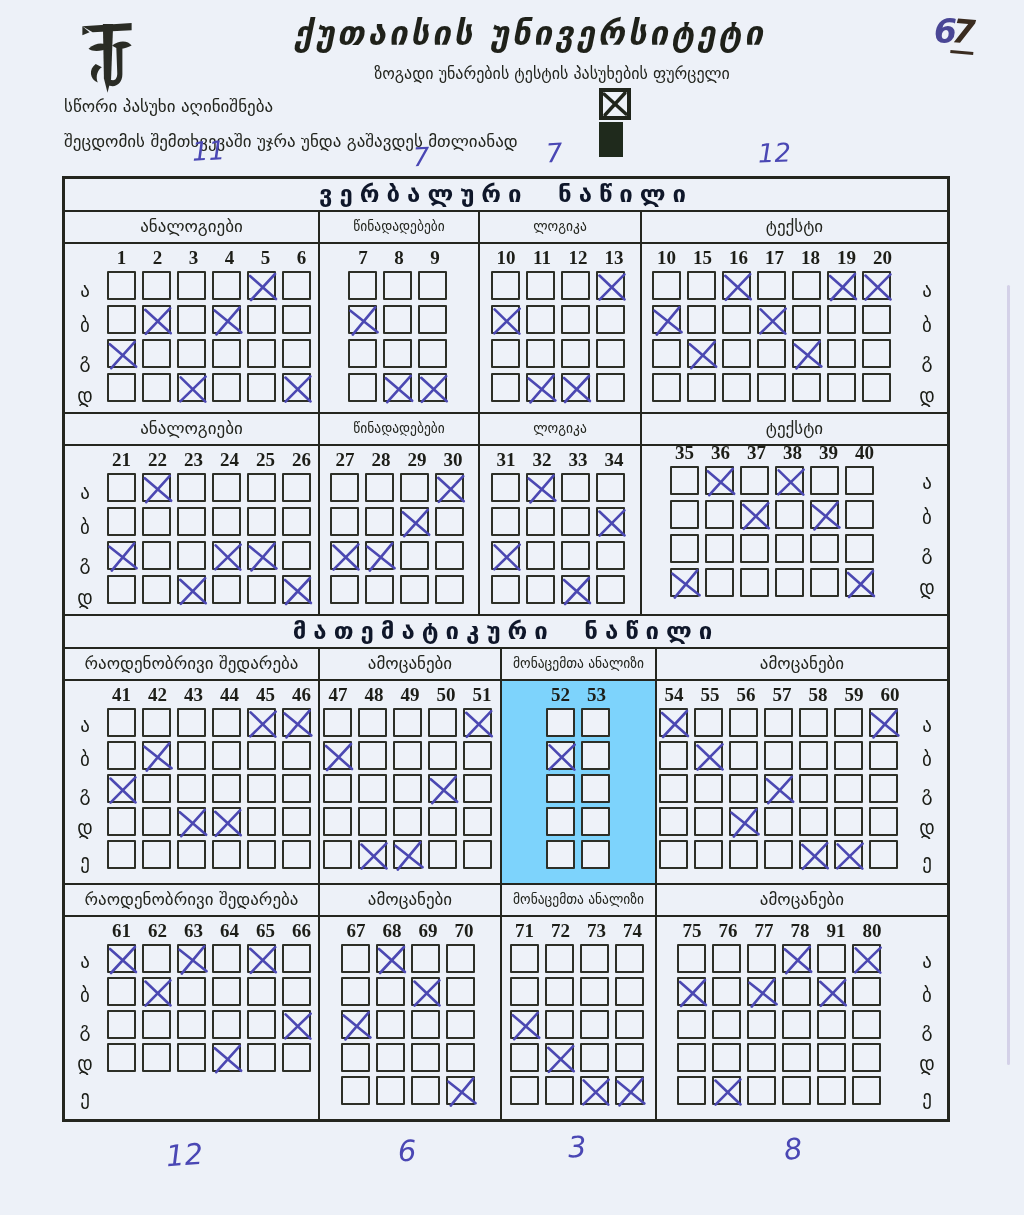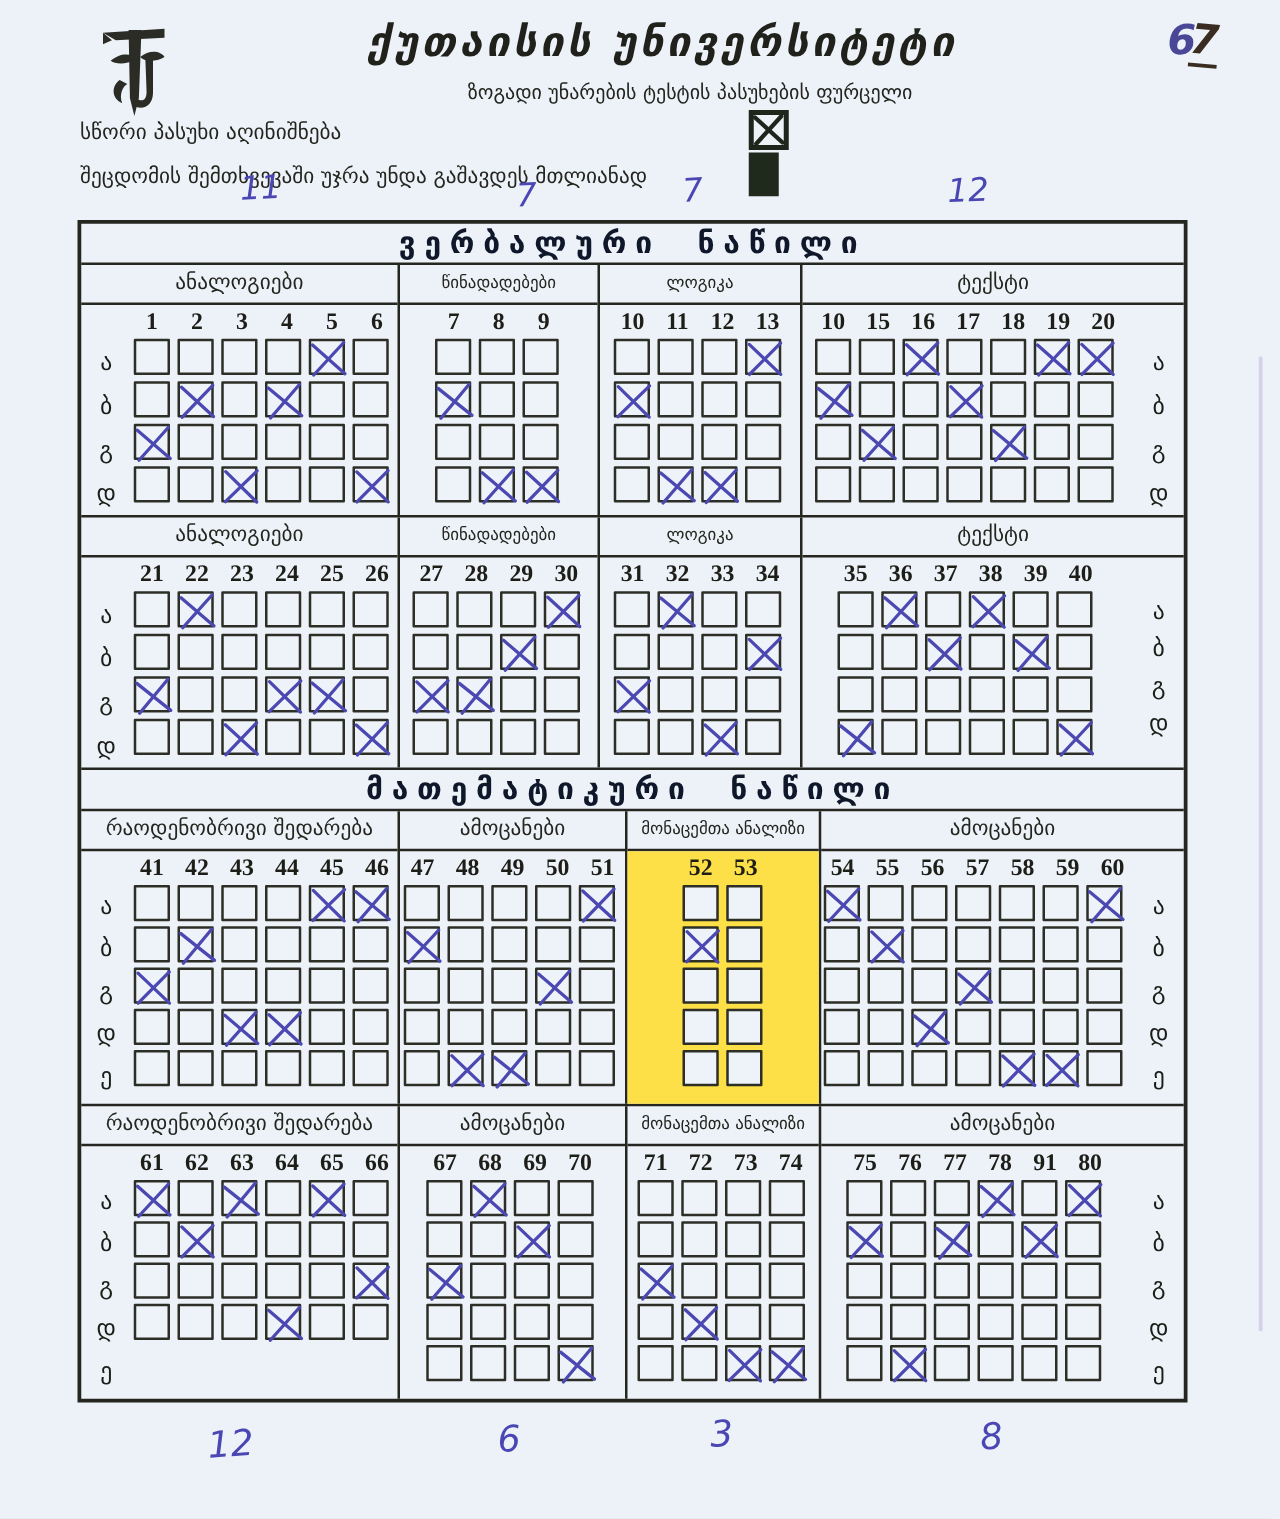--- a/index.html
+++ b/index.html
@@ -35,21 +35,21 @@
     height:31px;line-height:31px;text-align:center;font-weight:bold;font-size:24px;
     letter-spacing:7px;word-spacing:14px;border-bottom:2.5px solid #24261f;color:#0f172a;
   }
   .band{display:flex;}
   .band+.band{border-top:2.5px solid #24261f;}
   .section{box-sizing:border-box;border-right:2.5px solid #24261f;}
   .section:last-child{border-right:none;}
   .sec-header{height:30px;line-height:29px;text-align:center;font-size:17px;border-bottom:2.5px solid #24261f;white-space:nowrap;overflow:hidden;}
   .sec-header.small{font-size:13.5px;}
   .sec-body{display:flex;}
-  .sec-body.tinted{background:#fde047;}
+  .sec-body.tinted{background:#7dd3fc;}
   .labels{display:flex;flex-direction:column;}
   .labels.left{width:40px;}
   .labels.right{width:40px;}
   .part-v .labels{padding-top:28px;}
   .part-m .labels{padding-top:27px;}
   .opt{display:flex;align-items:center;justify-content:center;font-size:19px;color:#1b1d17;}
   .part-v .opt{height:35px;}
   .part-m .opt{height:34px;}
   .grid{flex:1;display:flex;justify-content:center;align-items:flex-start;}
   .numrow{display:flex;gap:6px;height:26px;align-items:center;margin-top:1px;}
@@ -599,21 +599,21 @@
                       </svg>
                     </div>
                     <div class="box"></div>
                   </div>
                 </div>
               </div>
             </div>
           </div>
           <div class="section" style="width: 305px;">
             <div class="sec-header">ტექსტი</div>
-            <div class="sec-body" style="height: 148px;">
+            <div class="sec-body" style="height: 148px; align-items: center;">
               <div class="grid">
                 <div class="grid-inner" style="width: 210px;">
                   <div class="numrow">
                     <div class="qnum">35</div>
                     <div class="qnum">36</div>
                     <div class="qnum">37</div>
                     <div class="qnum">38</div>
                     <div class="qnum">39</div>
                     <div class="qnum">40</div>
                   </div>

